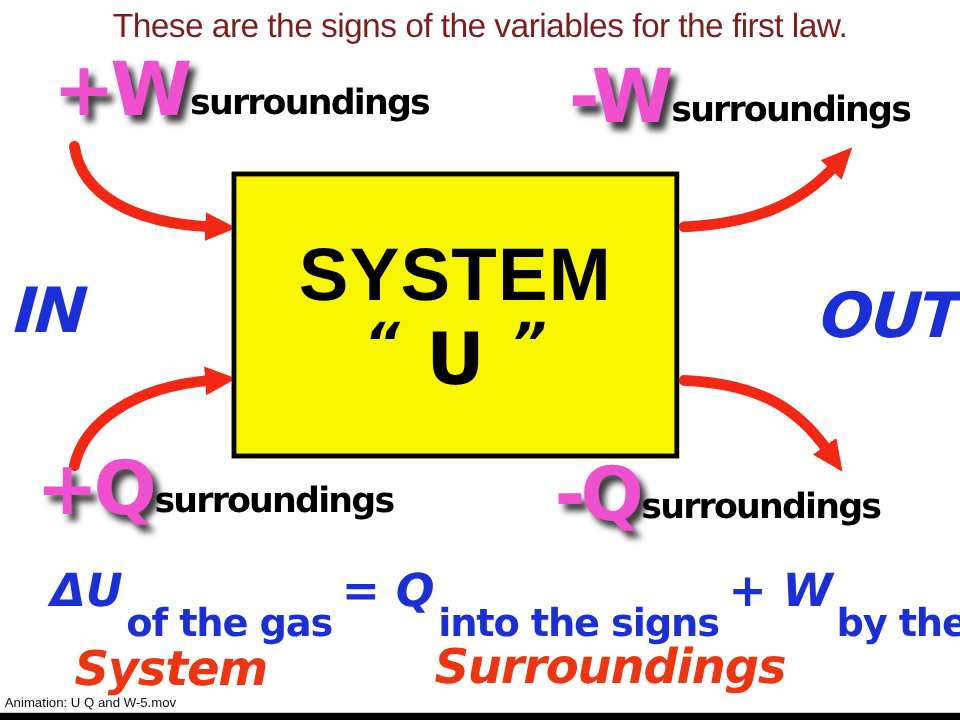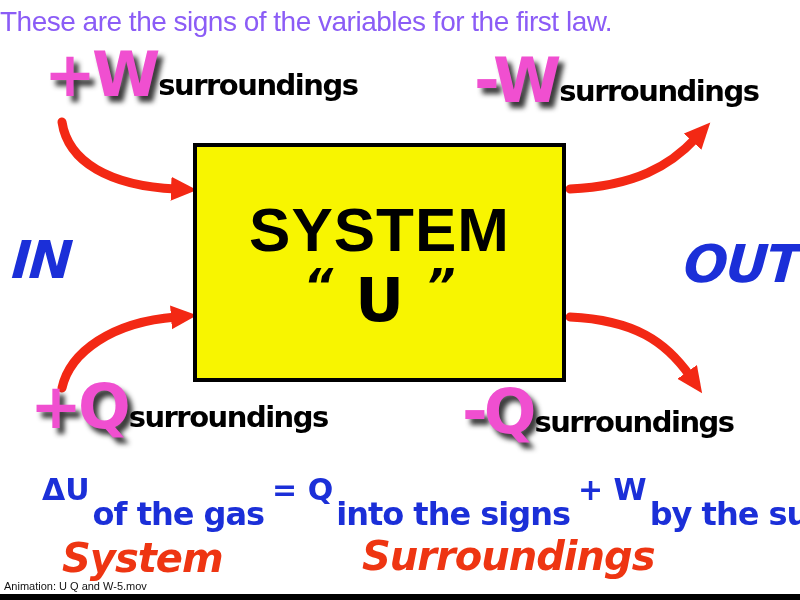--- a/index.html
+++ b/index.html
@@ -1,22 +1,22 @@
 <!DOCTYPE html>
 <html style="--magenta: #F04FD0; --yellow: #F8F500; --red: #F32814; --blue: #1B2FD8; --label_red: #EE3512;"><head>
 <meta charset="utf-8">
 <style>
   html,body{margin:0;padding:0;background:#fff;}
   #slide{
     position:relative;width:800px;height:600px;background:#ffffff;
     overflow:hidden;font-family:"Liberation Sans",sans-serif;
   }
   .title{
-    position:absolute;left:0;right:0;top:6px;text-align:left;
-    font-size:28px;font-weight:500;color:#8b5cf6;letter-spacing:-0.5px;
+    position:absolute;left:0;right:0;top:6px;text-align:center;
+    font-size:28px;font-weight:500;color:#7f1d1d;letter-spacing:-0.5px;
   }
   
   .sign-row{position:absolute;display:flex;align-items:flex-end;white-space:nowrap;}
   .sign{
     font-family:"DejaVu Sans",sans-serif;font-weight:bold;
     font-size:62px;line-height:0.95;color:var(--magenta,#F04FD0);
     letter-spacing:-4px;text-shadow:5px 6px 5px rgba(25,25,25,0.85);
   }
   .sub{
     font-family:"DejaVu Sans",sans-serif;font-weight:bold;
@@ -56,21 +56,21 @@
   .out-label{left:684px;top:234px;}
 
   
   .arrows{position:absolute;left:0;top:0;pointer-events:none;}
 
   
   .equation{
     position:absolute;left:42px;top:470px;white-space:nowrap;
     color:var(--blue,#1B2FD8);
   }
-  .eq-main{font-family:"DejaVu Sans",sans-serif;font-weight:bold;font-size:30px;}
+  .eq-main{font-family:"DejaVu Sans",sans-serif;font-weight:bold;font-size:38px;font-style:italic;}
   .eq-sub{
     font-family:"DejaVu Sans",sans-serif;font-weight:bold;font-size:32px;
     position:relative;top:25px;margin:0 8px 0 3px;letter-spacing:-1px;
   }
   
   .footer-label{
     position:absolute;font-family:"DejaVu Sans",sans-serif;font-weight:bold;
     font-style:italic;font-size:40px;color:var(--label_red,#EE3512);
     letter-spacing:-1px;line-height:1;
   }

